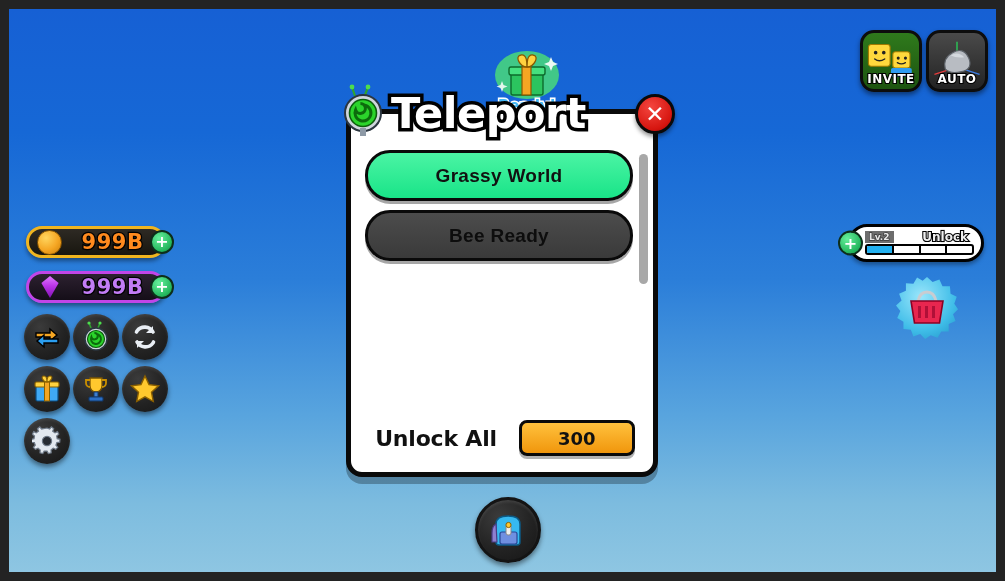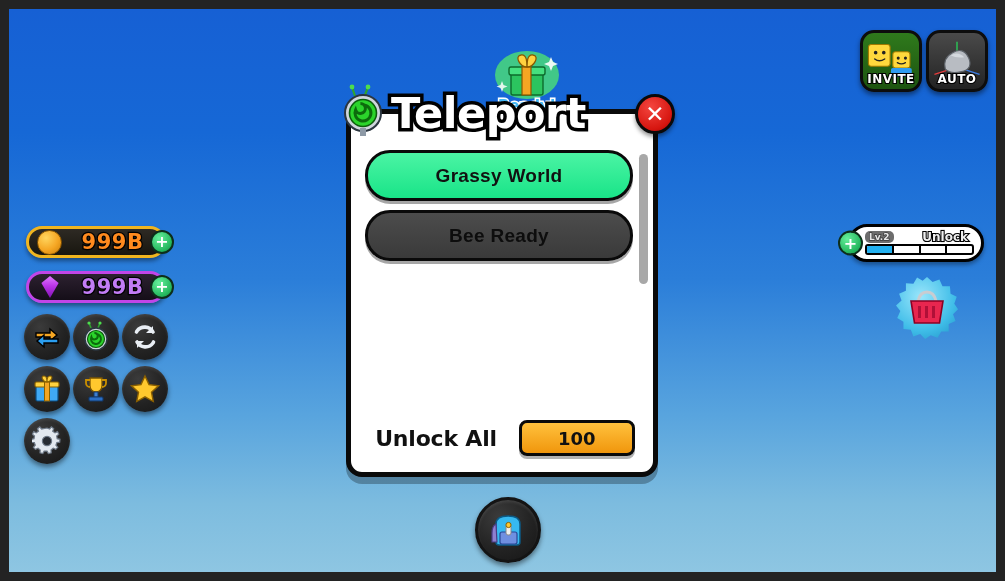--- a/index.html
+++ b/index.html
@@ -105,21 +105,21 @@
     position: absolute; right: 12px; top: 215px;
     width: 136px; height: 38px; border-radius: 19px;
     background: #fff; border: 3px solid #000;
     box-shadow: 0 3px 4px rgba(0,0,0,.35);
     padding: 3px 7px 4px 14px;
     display: flex; flex-direction: column; justify-content: space-between;
   }
   #level-bar .lvl-row { display: flex; align-items: center; justify-content: space-between; }
   .lvl-chip {
     font-size: 9px; font-weight: 700; color: #e8e8e8;
-    background: #6d6d6d; border-radius: 5px; padding: 1px 4px;
+    background: #6d6d6d; border-radius: 0; padding: 1px 4px;
     -webkit-text-stroke: 1.4px #3a3a3a; paint-order: stroke fill;
   }
   .rank-text {
     font-size: 12px; font-weight: 700; color: #f0f0f0; margin-right: 6px;
     -webkit-text-stroke: 2.2px #000; paint-order: stroke fill;
   }
   .xp-track {
     height: 11px; border: 2px solid #000; border-radius: 3px;
     background: #fff; display: flex; overflow: hidden;
   }
@@ -383,18 +383,18 @@
 
     <div id="world-list">
       <div class="world-btn active">Grassy World</div>
       <div class="world-btn locked">Bee Ready</div>
     </div>
 
     <div id="list-scrollbar"></div>
 
     <div id="unlock-row">
       <div id="unlock-label">Unlock All</div>
-      <div id="unlock-price">100</div>
+      <div id="unlock-price">300</div>
     </div>
 
   </div>
 
 </div>
 
 </body></html>

